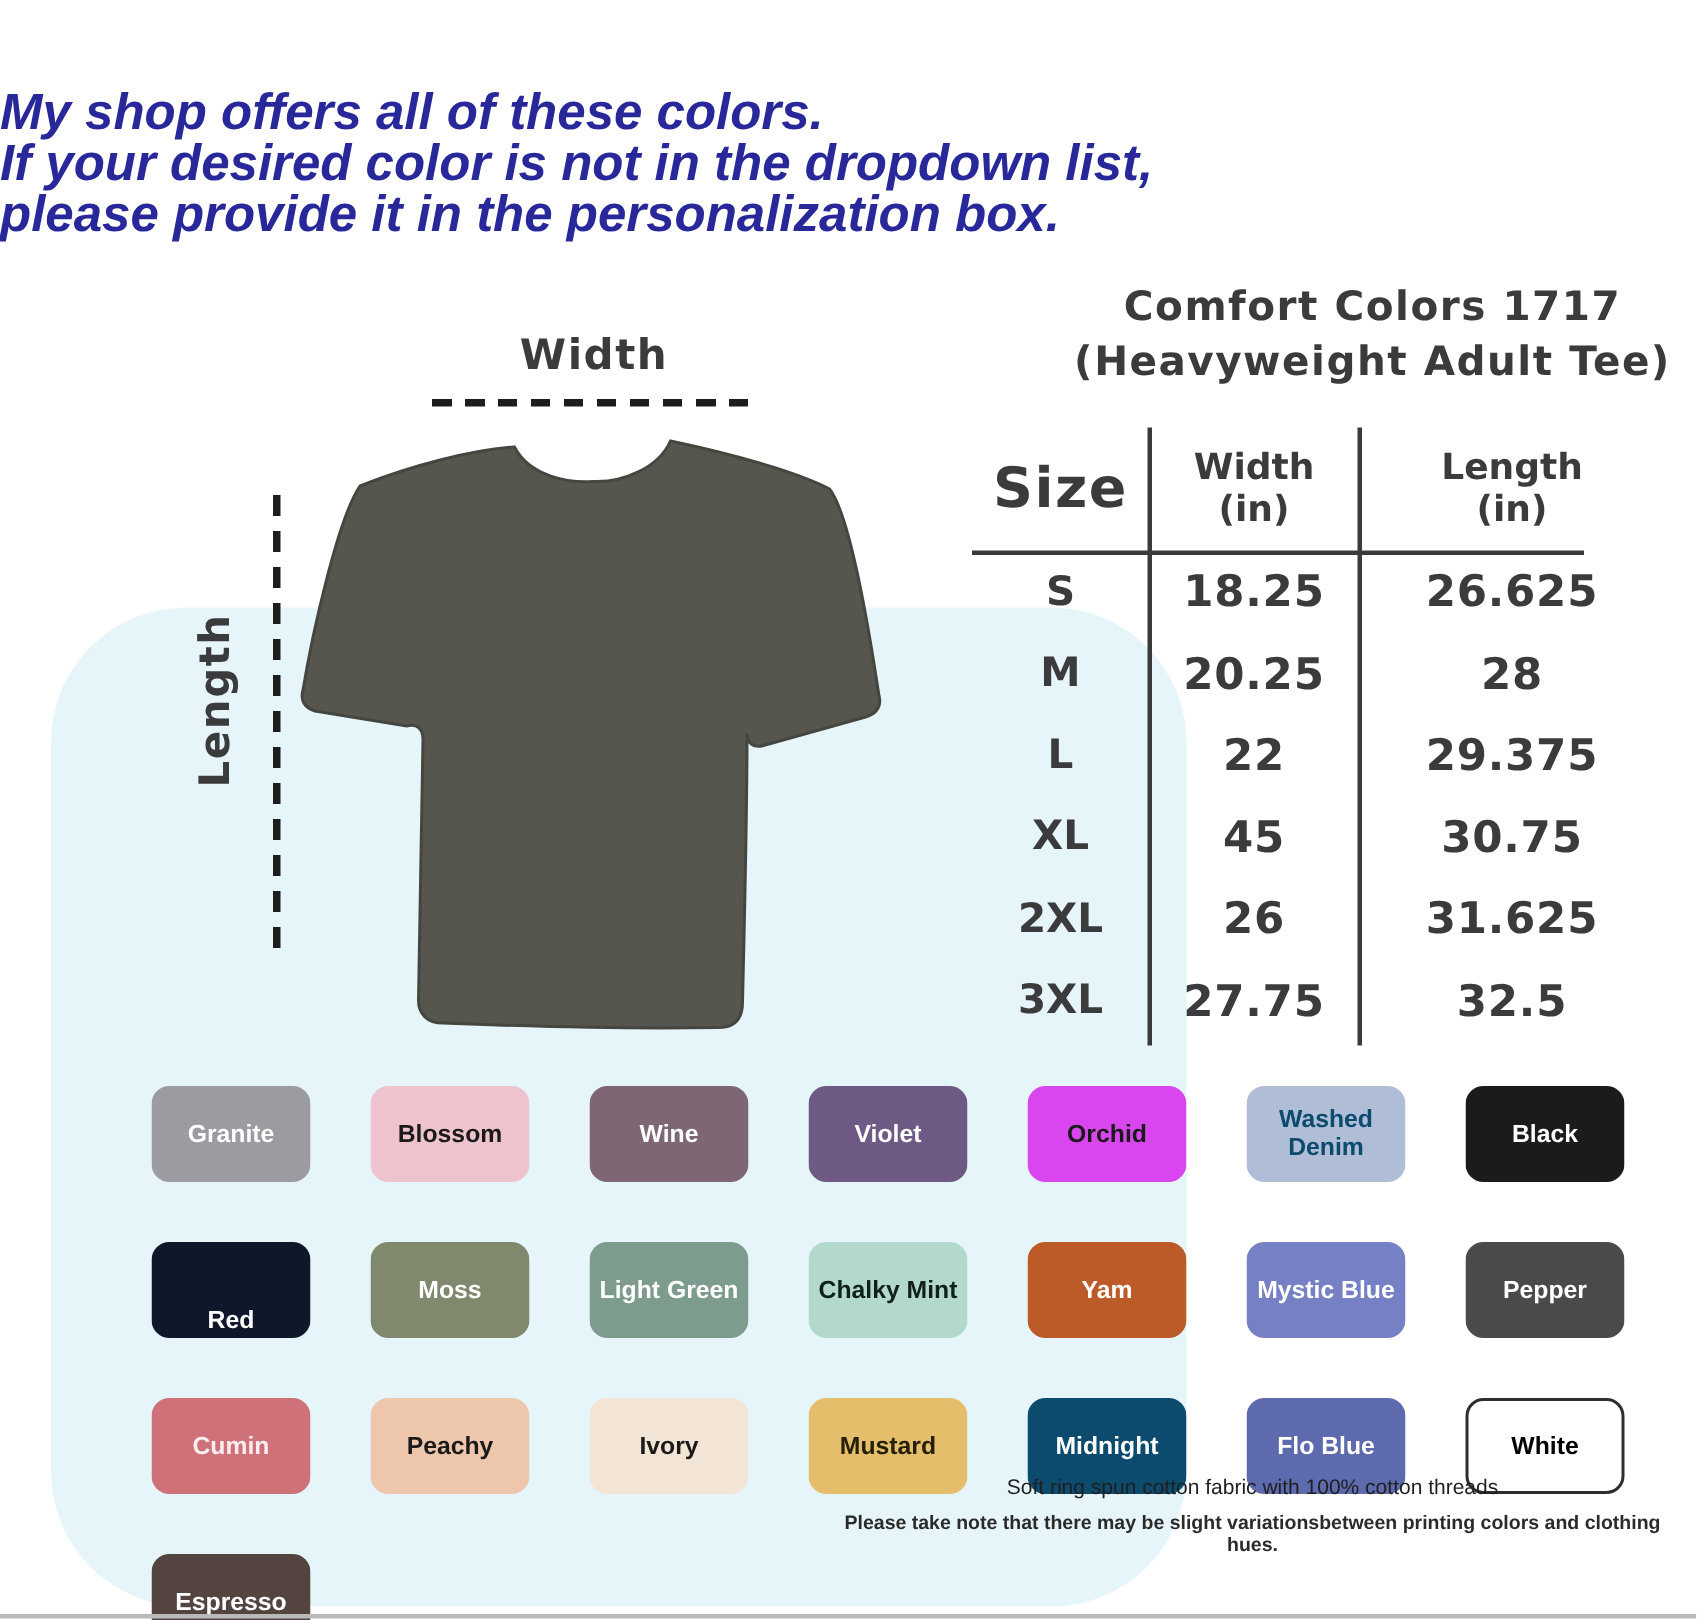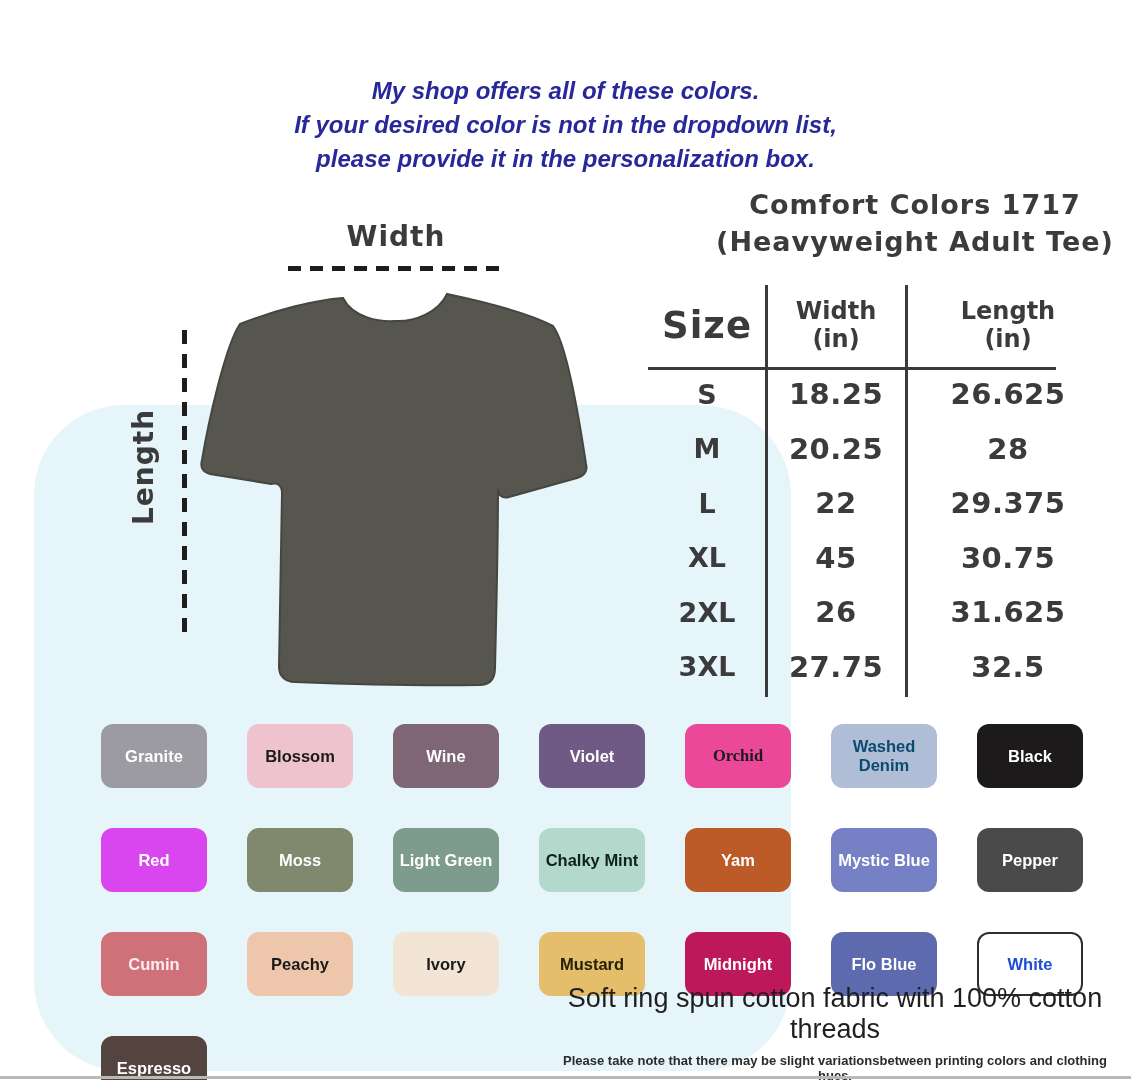--- a/index.html
+++ b/index.html
@@ -7,22 +7,22 @@
     position:relative; width:1131px; height:1080px; overflow:hidden;
     background:#ffffff;
     font-family:"Liberation Sans", sans-serif;
   }
   .blob{
     position:absolute; left:34px; top:405px; width:757px; height:666px;
     border-radius:90px; opacity:.75; z-index:0;
   }
   .notice{
     position:absolute; top:58px; left:0; width:100%;
-    text-align:center; font-style:italic; font-weight:bold;
-    font-size:24px; line-height:34px; z-index:2;margin-top:16px;
+    text-align:left; font-style:italic; font-weight:bold;
+    font-size:34px; line-height:34px; z-index:2;
   }
   .rounded-font{ font-family:"DejaVu Sans", sans-serif; font-weight:800; color:#3b3b3d; }
   .width-label{
     position:absolute; left:288px; top:220px; width:216px; text-align:center;
     font-size:28px; letter-spacing:1px; z-index:2;
   }
   .width-dash{
     position:absolute; left:288px; top:266px; width:216px; height:5px; z-index:2;
     background:repeating-linear-gradient(90deg,#1d1d1d 0 13px,transparent 13px 22px);
   }
@@ -63,21 +63,21 @@
   }
   .swatch{
     height:64px; border-radius:12px; border:2px solid transparent;
     display:flex; align-items:center; justify-content:center;
     font-size:16.5px; font-weight:bold; text-align:center; line-height:1.15;
     padding:0 3px; box-sizing:border-box;
   }
   .footer{
     position:absolute; left:545px; top:983px; width:580px; text-align:center; z-index:2;
   }
-  .footer-line1{ font-size:27px; color:#1f1f1f; }
+  .footer-line1{ font-size:14px; color:#1f1f1f; }
   .footer-line2{ font-size:13px; font-weight:bold; color:#2b2b2b; margin-top:8px; }
   .bottom-border{
     position:absolute; left:0; bottom:1px; width:100%; height:3px;
     background:#b9b9b9; z-index:3;
   }
 </style>
 </head>
 <body>
 
 <div class="page">
@@ -168,31 +168,31 @@
       </div>
     <div class="swatch" style="background: rgb(239, 195, 205); color: rgb(26, 26, 26);">
         <span>Blossom</span>
       </div>
     <div class="swatch" style="background: rgb(126, 102, 116); color: rgb(255, 255, 255);">
         <span>Wine</span>
       </div>
     <div class="swatch" style="background: rgb(111, 90, 133); color: rgb(255, 255, 255);">
         <span>Violet</span>
       </div>
-    <div class="swatch" style="background: #ec4899; color: rgb(26, 26, 26); font-family: Liberation Serif, serif;">
+    <div class="swatch" style="background: #d946ef; color: rgb(26, 26, 26);">
         <span>Orchid</span>
       </div>
     <div class="swatch" style="background: rgb(175, 189, 214); color: #0c4a6e;">
         <span>Washed Denim</span>
       </div>
 
     <div class="swatch" style="background: rgb(28, 26, 27); color: rgb(255, 255, 255);">
         <span>Black</span>
       </div>
-    <div class="swatch" style="background: #d946ef; color: rgb(255, 255, 255);">
+    <div class="swatch" style="background: #0f172a; color: rgb(255, 255, 255); align-items: flex-end;">
         <span>Red</span>
       </div>
     <div class="swatch" style="background: rgb(128, 136, 110); color: rgb(255, 255, 255);">
         <span>Moss</span>
       </div>
     <div class="swatch" style="background: rgb(125, 156, 142); color: rgb(255, 255, 255);">
         <span>Light Green</span>
       </div>
     <div class="swatch" style="background: rgb(179, 217, 204); color: rgb(16, 33, 27);">
         <span>Chalky Mint</span>
@@ -212,28 +212,28 @@
       </div>
     <div class="swatch" style="background: rgb(238, 198, 172); color: rgb(26, 26, 26);">
         <span>Peachy</span>
       </div>
     <div class="swatch" style="background: rgb(243, 229, 213); color: rgb(26, 26, 26);">
         <span>Ivory</span>
       </div>
     <div class="swatch" style="background: rgb(228, 190, 107); color: rgb(39, 32, 7);">
         <span>Mustard</span>
       </div>
-    <div class="swatch" style="background: #be185d; color: rgb(255, 255, 255);">
+    <div class="swatch" style="background: #0c4a6e; color: rgb(255, 255, 255);">
         <span>Midnight</span>
       </div>
     <div class="swatch" style="background: rgb(93, 106, 173); color: rgb(255, 255, 255);">
         <span>Flo Blue</span>
       </div>
 
-    <div class="swatch" style="background: rgb(255, 255, 255); color: #1d4ed8; border-color: rgb(46, 46, 46);">
+    <div class="swatch" style="background: rgb(255, 255, 255); color: #000000; border-color: rgb(46, 46, 46);">
         <span>White</span>
       </div>
     <div class="swatch" style="background: rgb(84, 68, 64); color: rgb(255, 255, 255); text-align: right;">
         <span>Espresso</span>
       </div>
   </div>
 
   <div class="footer">
     <div class="footer-line1">Soft ring spun cotton fabric with 100% cotton threads</div>
     <div class="footer-line2">Please take note that there may be slight variationsbetween printing colors and clothing hues.</div>

